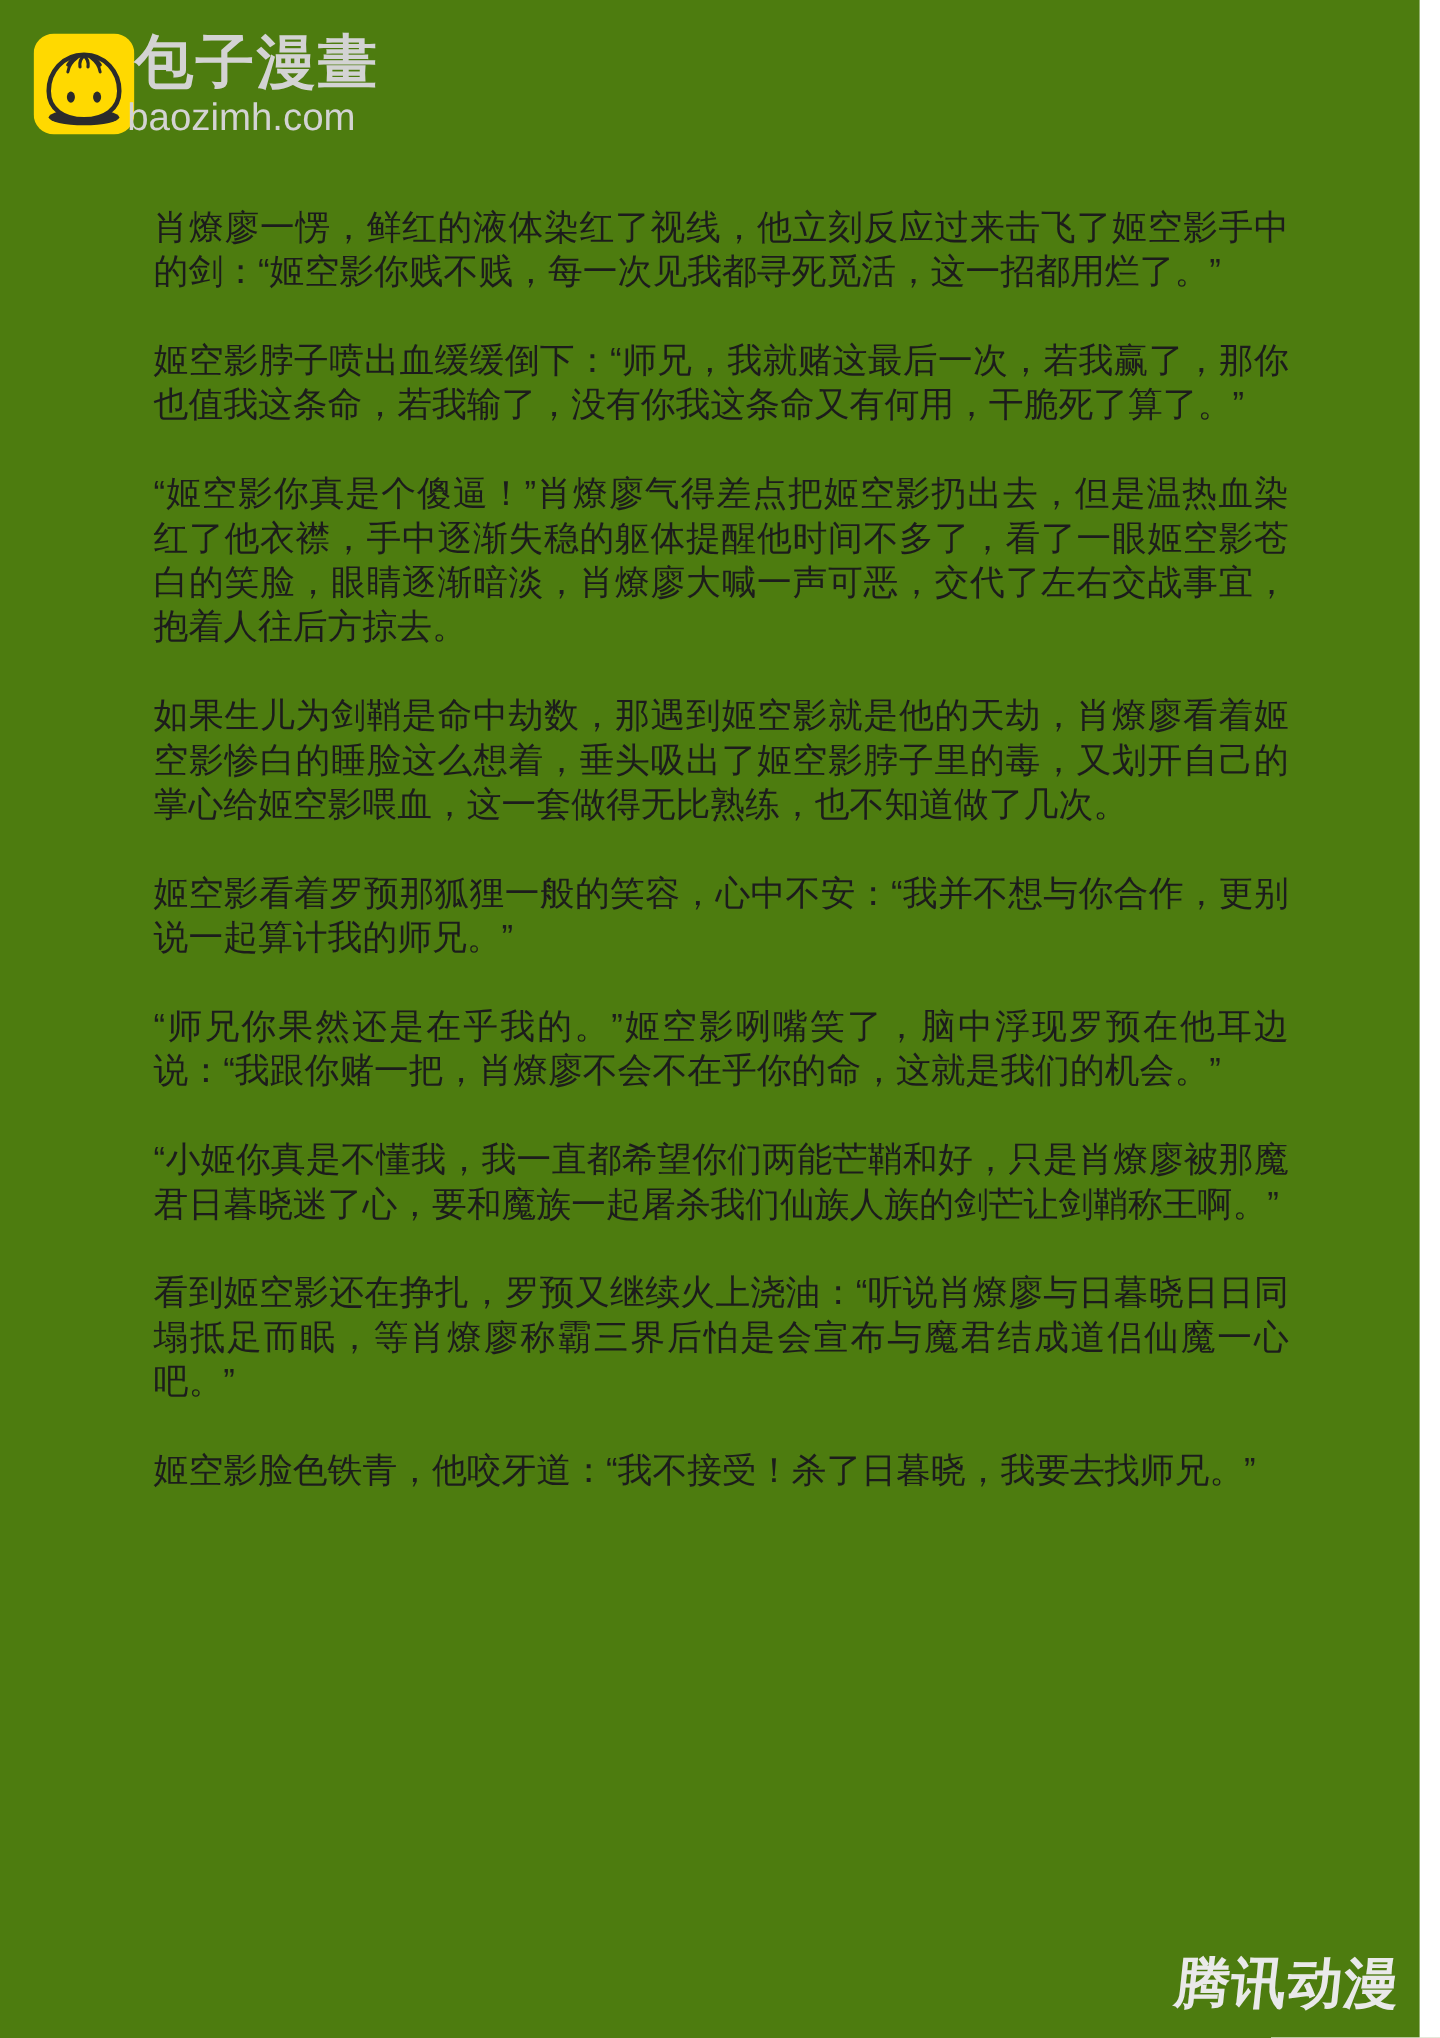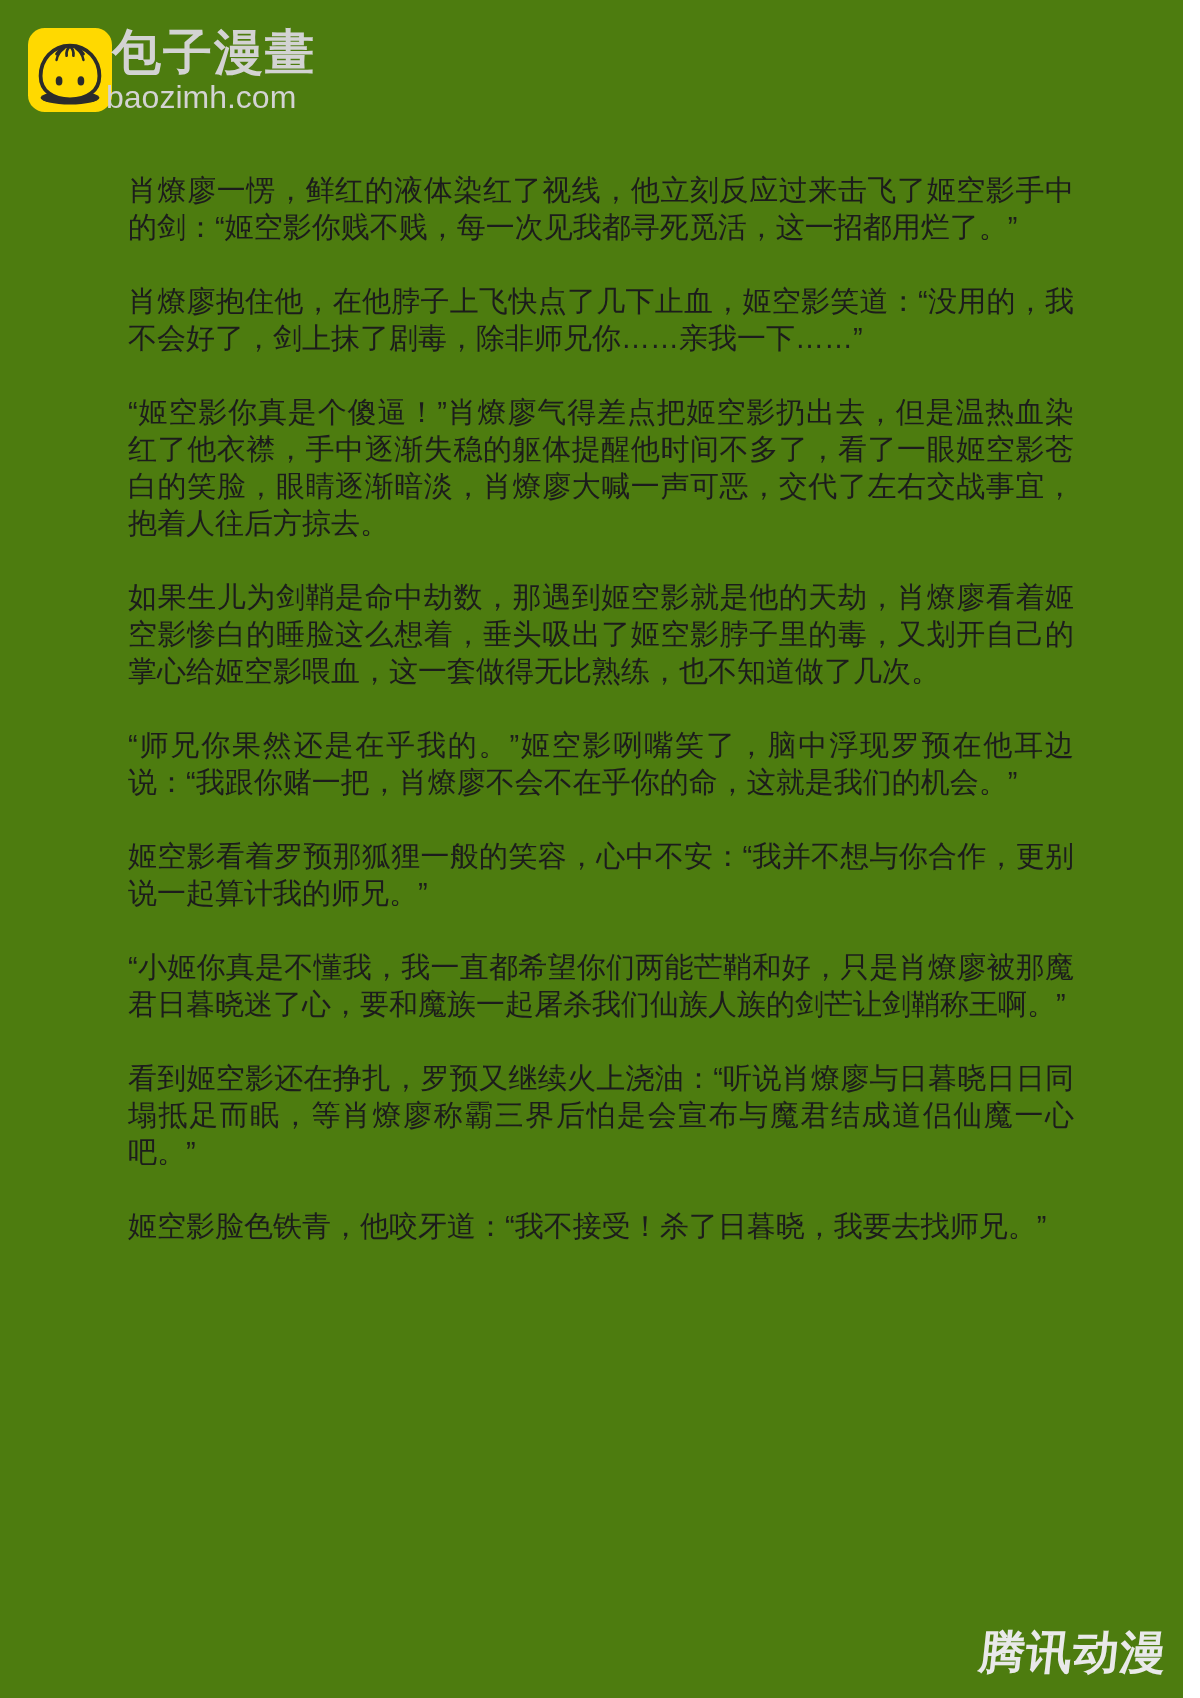--- a/index.html
+++ b/index.html
@@ -86,25 +86,25 @@
       <path d="M57 24 q8 6 9 14" fill="none" stroke="#2b2b2b" stroke-width="3" stroke-linecap="round"></path>
       <ellipse cx="37" cy="63" rx="4" ry="5.5" fill="#2b2b2b"></ellipse>
       <ellipse cx="63" cy="63" rx="4" ry="5.5" fill="#2b2b2b"></ellipse>
     </svg>
   </div>
   <div class="site-name">包子漫畫</div>
   <div class="site-domain">baozimh.com</div>
 
   <div class="content">
       <p>肖燎廖一愣，鲜红的液体染红了视线，他立刻反应过来击飞了姬空影手中的剑：“姬空影你贱不贱，每一次见我都寻死觅活，这一招都用烂了。”</p>
-      <p>肖燎廖抱住他，在他脖子上飞快点了几下止血，姬空影笑道：“没用的，我不会好了，剑上抹了剧毒，除非师兄你……亲我一下……”</p>
+      <p>姬空影脖子喷出血缓缓倒下：“师兄，我就赌这最后一次，若我赢了，那你也值我这条命，若我输了，没有你我这条命又有何用，干脆死了算了。”</p>
       <p>“姬空影你真是个傻逼！”肖燎廖气得差点把姬空影扔出去，但是温热血染红了他衣襟，手中逐渐失稳的躯体提醒他时间不多了，看了一眼姬空影苍白的笑脸，眼睛逐渐暗淡，肖燎廖大喊一声可恶，交代了左右交战事宜，抱着人往后方掠去。</p>
       <p>如果生儿为剑鞘是命中劫数，那遇到姬空影就是他的天劫，肖燎廖看着姬空影惨白的睡脸这么想着，垂头吸出了姬空影脖子里的毒，又划开自己的掌心给姬空影喂血，这一套做得无比熟练，也不知道做了几次。</p>
+      <p>姬空影看着罗预那狐狸一般的笑容，心中不安：“我并不想与你合作，更别说一起算计我的师兄。”</p>
       <p>“师兄你果然还是在乎我的。”姬空影咧嘴笑了，脑中浮现罗预在他耳边说：“我跟你赌一把，肖燎廖不会不在乎你的命，这就是我们的机会。”</p>
-      <p>姬空影看着罗预那狐狸一般的笑容，心中不安：“我并不想与你合作，更别说一起算计我的师兄。”</p>
       <p>“小姬你真是不懂我，我一直都希望你们两能芒鞘和好，只是肖燎廖被那魔君日暮晓迷了心，要和魔族一起屠杀我们仙族人族的剑芒让剑鞘称王啊。”</p>
       <p>看到姬空影还在挣扎，罗预又继续火上浇油：“听说肖燎廖与日暮晓日日同塌抵足而眠，等肖燎廖称霸三界后怕是会宣布与魔君结成道侣仙魔一心吧。”</p>
       <p>姬空影脸色铁青，他咬牙道：“我不接受！杀了日暮晓，我要去找师兄。”</p>
     </div>
 
   <div class="watermark">腾讯动漫</div>
 
 </div>
 
 </body></html>

